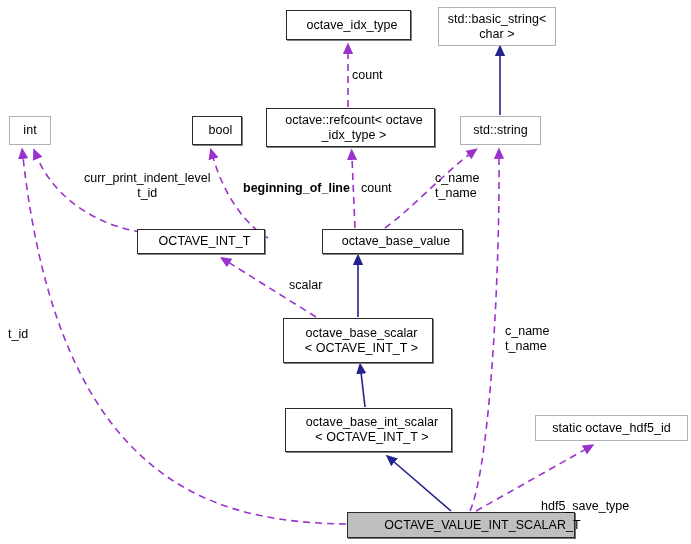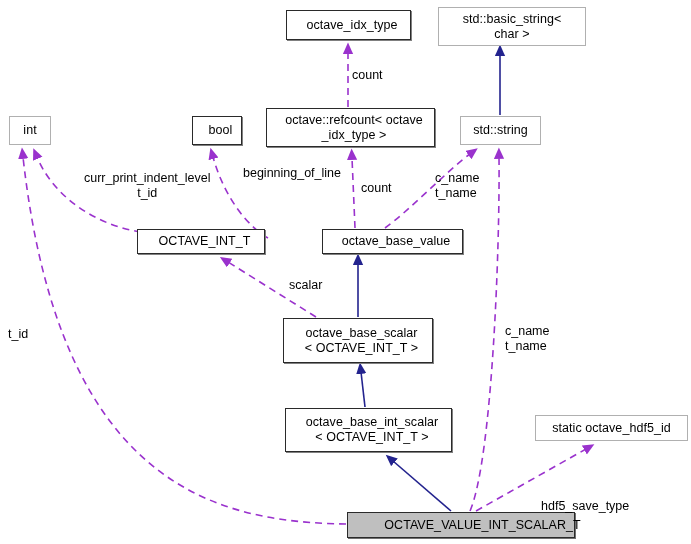--- a/index.html
+++ b/index.html
@@ -127,21 +127,21 @@
       <path d="M365,407 L361,372" fill="none" stroke="#23238e" stroke-width="1.6" marker-end="url(#arrow-inherit)"></path>
     </g>
 
     <g>
       <path d="M451,511 L393,461" fill="none" stroke="#23238e" stroke-width="1.6" marker-end="url(#arrow-inherit)"></path>
     </g>
   </svg>
 
   <div class="node dark" style="left:286px;top:10px;width:125px;height:30px;">octave_idx_type</div>
 
-  <div class="node plain" style="left:438px;top:7px;width:148px;height:39px;">std::basic_string&lt;
+  <div class="node plain" style="left:438px;top:7px;width:118px;height:39px;">std::basic_string&lt;
 char &gt;</div>
 
   <div class="node plain" style="left:9px;top:116px;width:42px;height:29px;">int</div>
 
   <div class="node dark" style="left:192px;top:116px;width:50px;height:29px;">bool</div>
 
   <div class="node dark" style="left:266px;top:108px;width:169px;height:39px;">octave::refcount&lt; octave
 _idx_type &gt;</div>
 
   <div class="node dark" style="left:137px;top:229px;width:128px;height:25px;">OCTAVE_INT_T</div>
@@ -158,21 +158,21 @@
 
   <div class="node plain" style="left:535px;top:415px;width:153px;height:26px;">static octave_hdf5_id</div>
 
   <div class="node current" style="left:347px;top:512px;width:228px;height:26px;">OCTAVE_VALUE_INT_SCALAR_T</div>
 
   <div class="edge-label" style="left:352px;top:68px;">count</div>
 
   <div class="edge-label ctr" style="left:84px;top:171px;">curr_print_indent_level
 t_id</div>
 
-  <div class="edge-label" style="left:243px;top:166px;">beginning_of_line</div>
+  <div class="edge-label" style="left:243px;top:181px;font-weight:bold;">beginning_of_line</div>
 
   <div class="edge-label" style="left:361px;top:181px;">count</div>
 
   <div class="edge-label" style="left:435px;top:171px;">c_name
 t_name</div>
 
   <div class="edge-label" style="left:289px;top:278px;">scalar</div>
 
   <div class="edge-label" style="left:8px;top:327px;">t_id</div>
 

